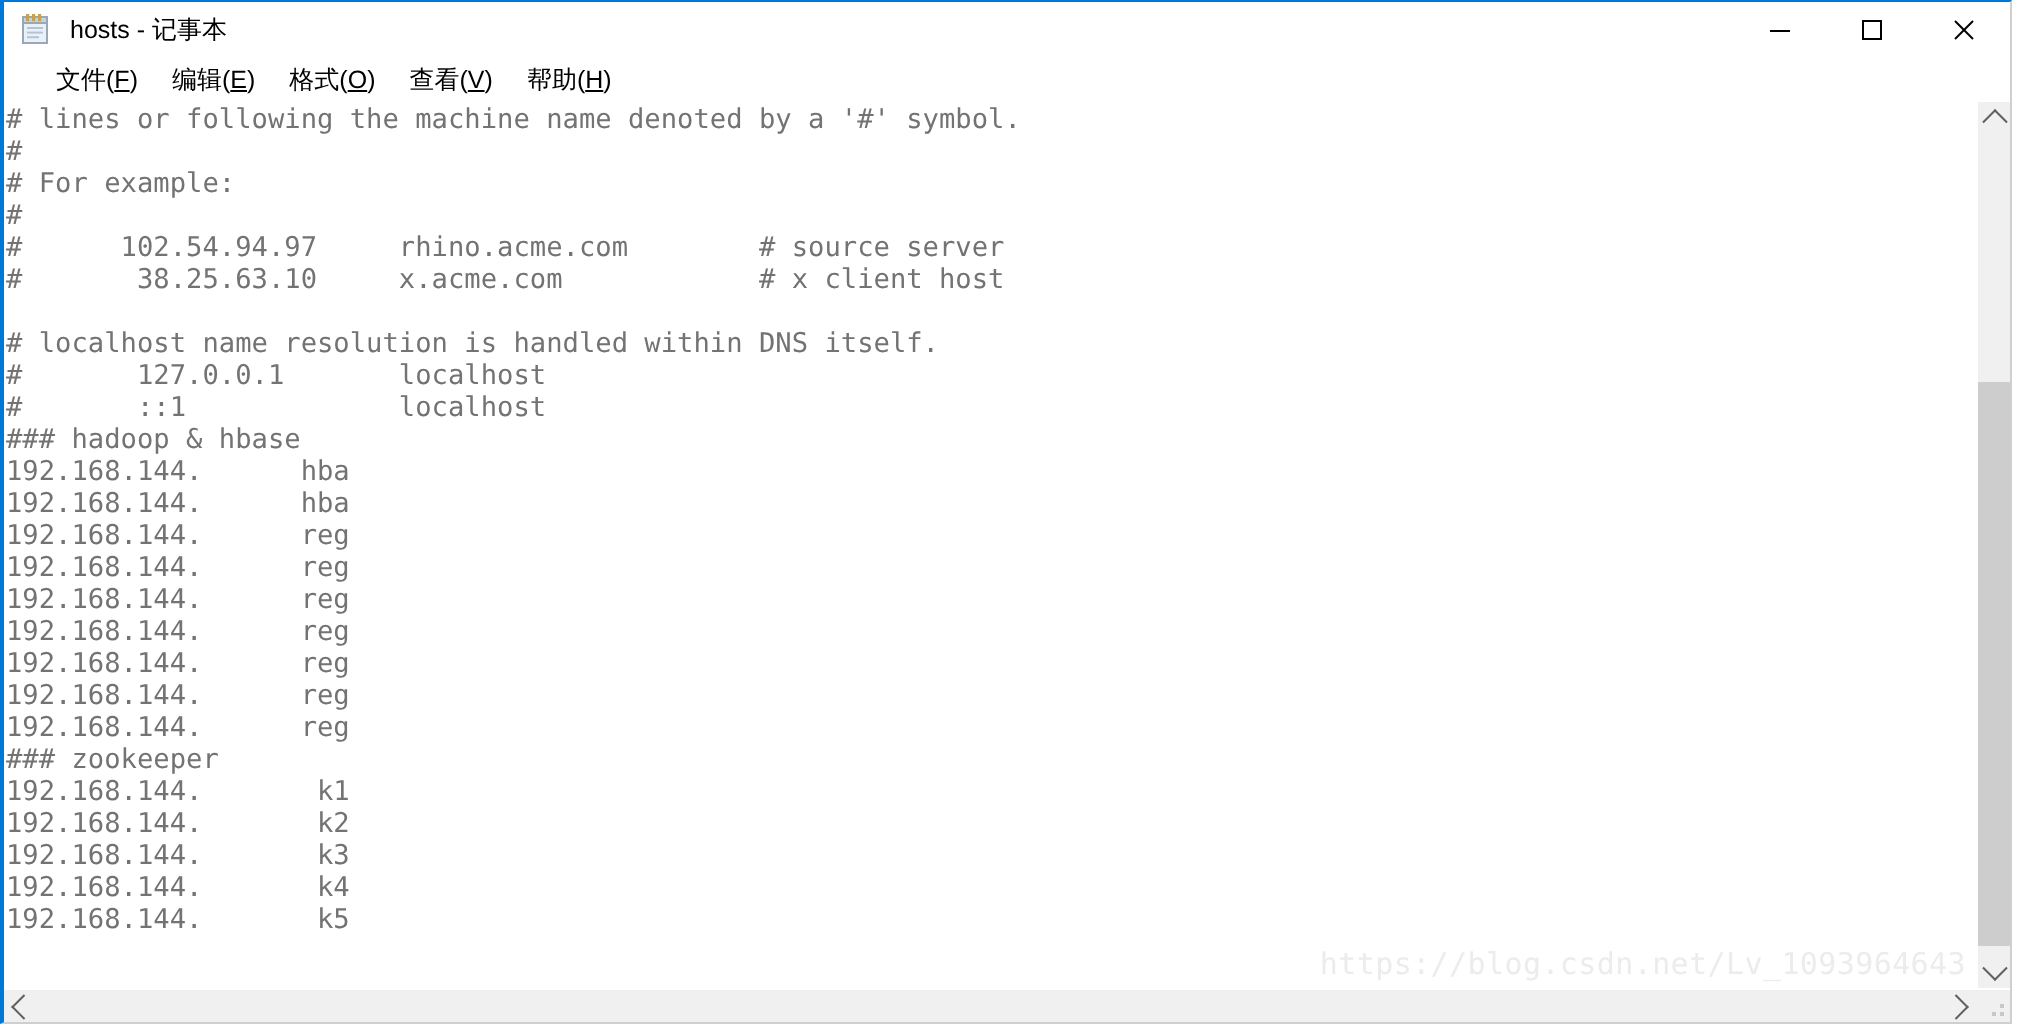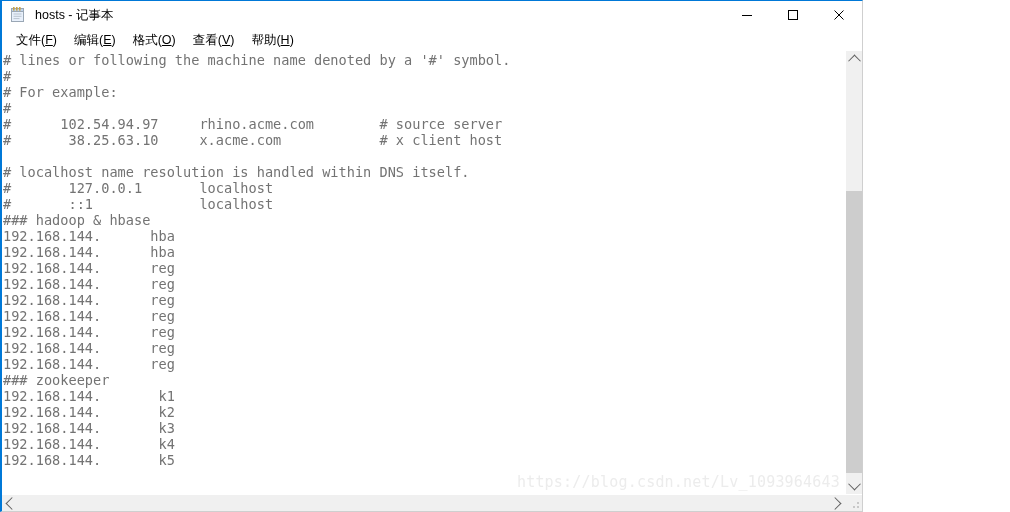--- a/index.html
+++ b/index.html
@@ -12,21 +12,21 @@
     height: 512px;
     overflow: hidden;
     font-family: "Liberation Sans", sans-serif;
     -webkit-font-smoothing: antialiased;
   }
 
   
   .window {
     position: absolute;
     left: 0; top: 0;
-    width: 863px;
+    width: 1006px;
     height: 512px;
     box-sizing: border-box;
     background: #ffffff;
     border-top: 1px solid #0078d7;
     border-left: 2px solid #0078d7;
     border-right: 1px solid #cfcfcf;
     border-bottom: 1px solid #cfcfcf;
     display: flex;
     flex-direction: column;
   }
@@ -79,21 +79,21 @@
   }
   .win-btn svg { display: block; }
 
   
   .menubar {
     height: 22px;
     flex: 0 0 22px;
     background: #ffffff;
     display: flex;
     align-items: center;
-    padding-left: 6px;
+    padding-left: 18px;
   }
   .menu-item {
     font-size: 12.5px;
     color: #000000;
     padding: 2px 9px 2px 8px;
     line-height: 16px;
     white-space: nowrap;
     font-family: "Liberation Sans", sans-serif;
     cursor: default;
   }

